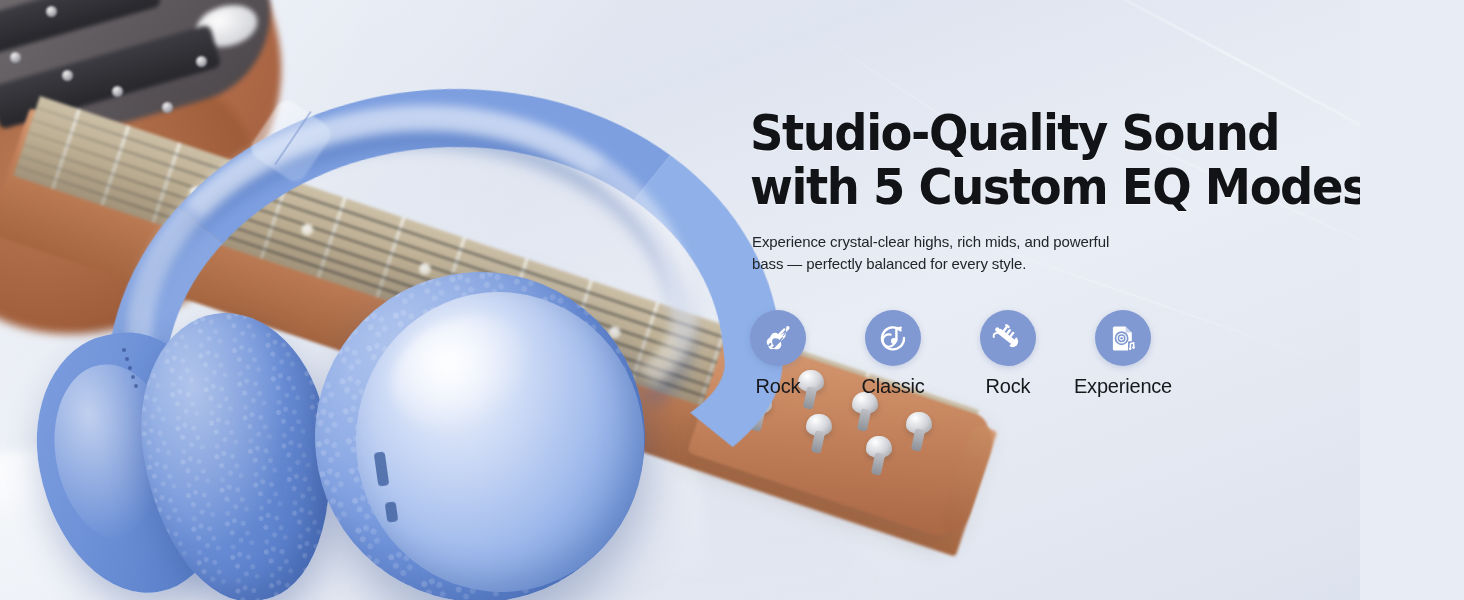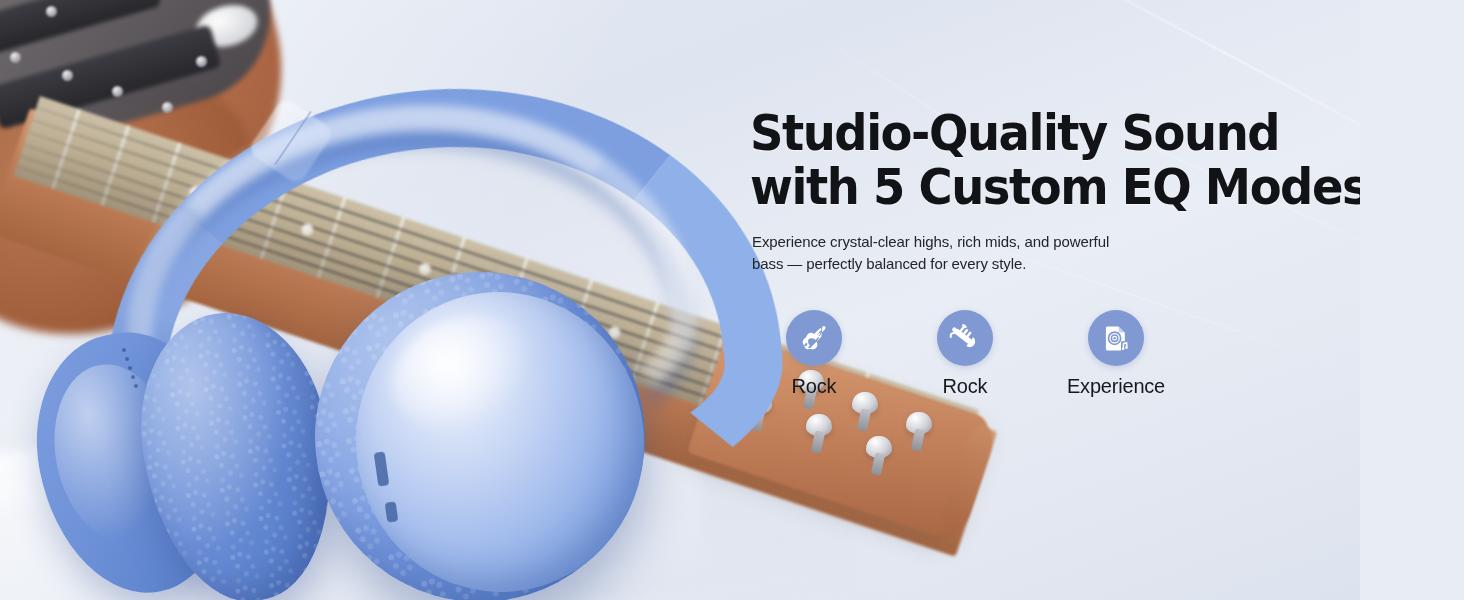--- a/index.html
+++ b/index.html
@@ -250,21 +250,21 @@
     white-space:pre-line;
     text-shadow:0 1px 0 rgba(255,255,255,.6);
   }
   .subtitle{
     position:absolute;top:216px;left:2px;width:580px;
     font-size:15px;line-height:1.45;color:#222529;
     white-space:pre-line;letter-spacing:-.1px;
   }
 
   .modes{position:absolute;top:310px;left:0;display:flex;gap:59px;}
-  .mode{width:56px;display:flex;flex-direction:column;align-items:center;margin-left:36px;}
+  .mode{width:56px;display:flex;flex-direction:column;align-items:center;}
   .badge{
     width:56px;height:56px;border-radius:50%;
     background:#8099d2;
     display:flex;align-items:center;justify-content:center;
     box-shadow:0 2px 6px rgba(90,115,175,.25);
   }
   .badge svg{display:block;}
   .mode-label{
     margin-top:9px;font-size:20px;color:#16181c;white-space:nowrap;
     letter-spacing:-.2px;
@@ -379,20 +379,32 @@
           <svg width="34" height="34" viewBox="0 0 34 34" fill="#fff">
             <path d="M25.4 5.6c.7-.7 1.9-.7 2.6 0 .7.7.7 1.9 0 2.6l-6.3 6.3c.5 1 .5 2.3-.2 3.2l-1.5 2c-.4.6-.4 1.3-.1 1.9.9 1.8.5 4-.9 5.4-1.9 1.9-5 1.8-7.3-.2l-.5-.4c-.6-.5-1.3-.9-2.1-1.1-1.5-.4-2.7-1.4-3.2-2.8-.6-1.8.1-3.8 1.7-4.9 1-.7 1.7-1.6 2.1-2.7.7-2.1 2.6-3.4 4.6-3.2 1 .1 2 .5 2.7 1.2l.7.7c.5.5 1.2.6 1.8.3l2.3-1.3c.9-.5 2-.4 2.8.2l-6.2 6.2-1.7-1.7-1.9 1.9 1.7 1.7-1.6 1.6-1.7-1.7-1.9 1.9 1.7 1.7-1.4 1.4c-.5.5-1.3.5-1.8 0-.5-.5-.5-1.3 0-1.8l.9-.9-1.4-1.4-.9.9c-1.3 1.3-1.3 3.3 0 4.6 1.3 1.3 3.3 1.3 4.6 0l11.4-11.4z"></path>
             <circle cx="14.2" cy="20.4" r="3.1" fill="#8099d2"></circle>
             <rect x="16.6" y="13.6" width="9.6" height="2.2" rx="1.1" transform="rotate(-45 16.6 13.6)" fill="#fff"></rect>
           </svg>
         </div>
         <span class="mode-label">Rock</span>
       </div>
 
 
+      <div class="mode">
+        <div class="badge">
+          <svg width="34" height="34" viewBox="0 0 34 34">
+            <path d="M24.6 9.4A11 11 0 1 0 28 17" fill="none" stroke="#fff" stroke-width="2.4" stroke-linecap="round"></path>
+            <path d="M21.4 7.6a10 10 0 1 0 4.6 7.4" fill="none" stroke="#fff" stroke-width="0"></path>
+            <path d="M14.6 13.6a6.2 6.2 0 1 0 4.4 5.1" fill="none" stroke="#fff" stroke-width="2.2" stroke-linecap="round"></path>
+            <path d="M20.4 19.6V8.2l4.4-1.5" fill="none" stroke="#fff" stroke-width="2.4" stroke-linecap="round" stroke-linejoin="round"></path>
+            <circle cx="17.9" cy="20" r="2.9" fill="#fff"></circle>
+          </svg>
+        </div>
+        <span class="mode-label">Classic</span>
+      </div>
 
       <div class="mode">
         <div class="badge">
           <svg width="34" height="34" viewBox="0 0 34 34">
             <g transform="rotate(38 17 17)">
               <rect x="4.5" y="14.2" width="19" height="5.6" rx="1.6" fill="#fff"></rect>
               <path d="M23 11.4c2.8 0 5.4 2.5 5.4 5.6s-2.6 5.6-5.4 5.6z" fill="#fff"></path>
               <rect x="8" y="8.6" width="2.4" height="6" rx="1.1" fill="#fff"></rect>
               <rect x="12.4" y="8.6" width="2.4" height="6" rx="1.1" fill="#fff"></rect>
               <rect x="16.8" y="8.6" width="2.4" height="6" rx="1.1" fill="#fff"></rect>

